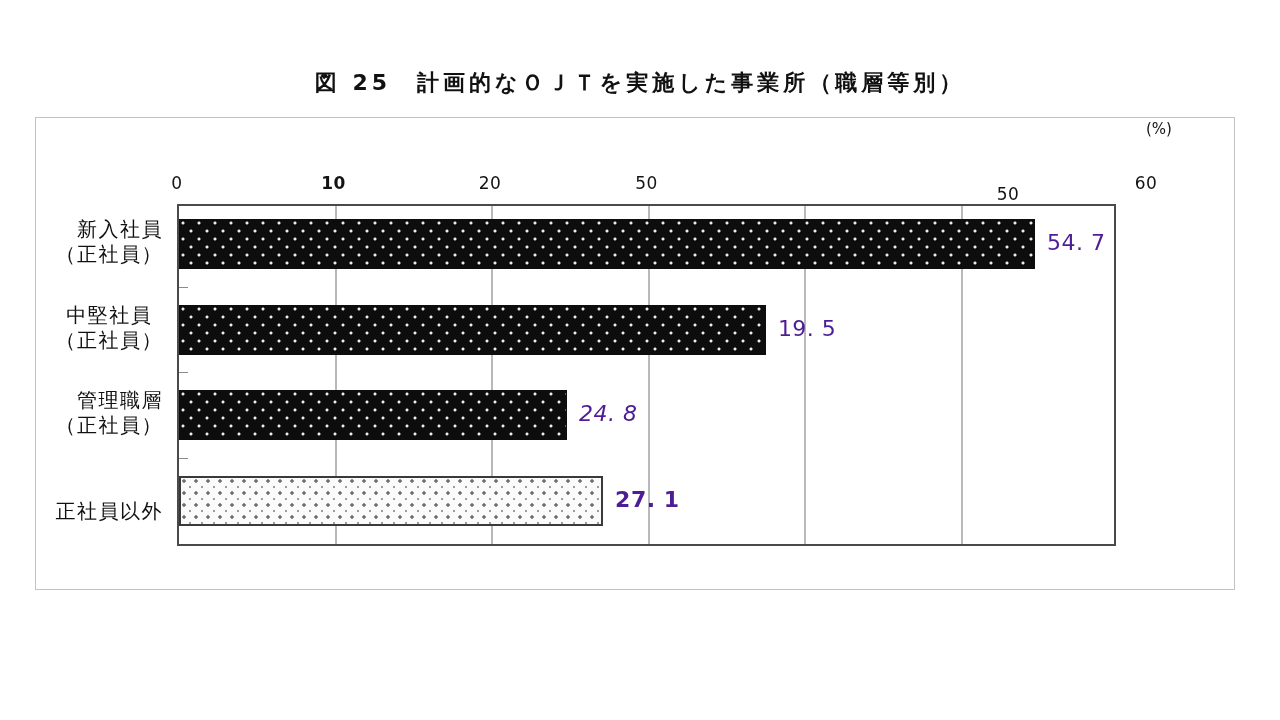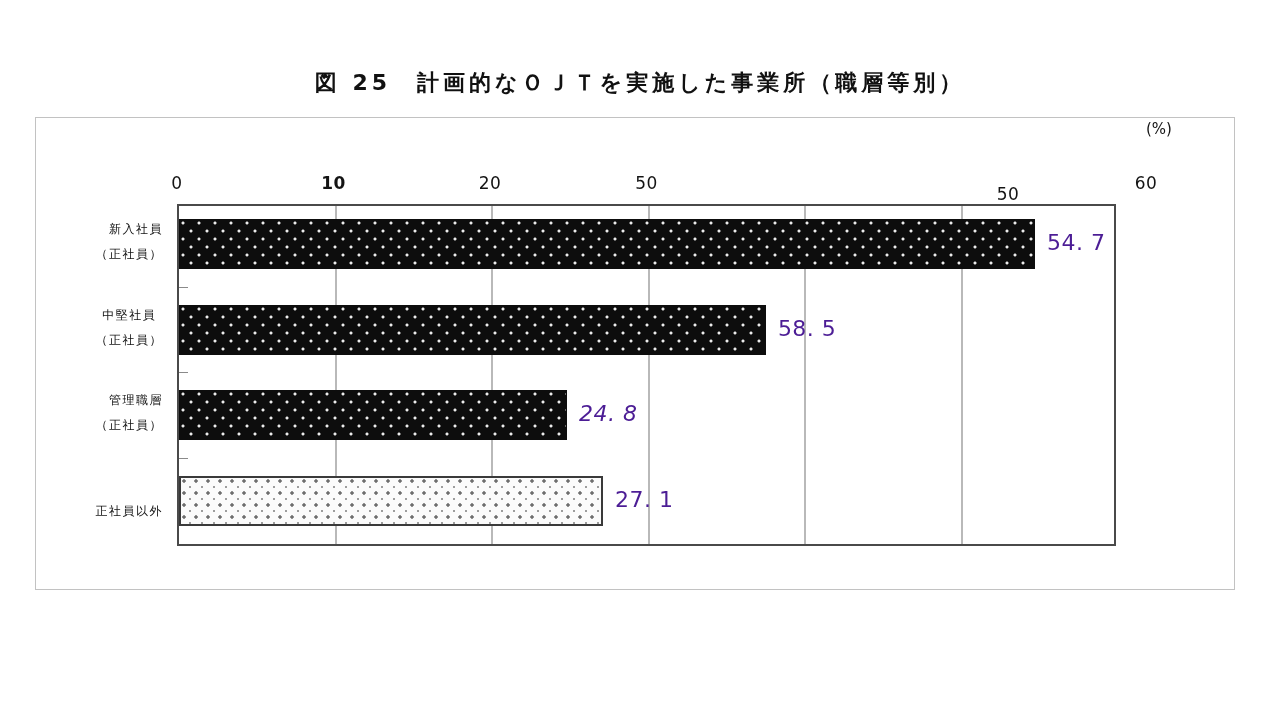--- a/index.html
+++ b/index.html
@@ -137,21 +137,21 @@
     letter-spacing: 0.5px;
     white-space: pre;
     transform: translateY(-50%);
   }
 
   
   .cat-label {
     position: absolute;
     right: 1073px; 
     text-align: right;
-    font-size: 12px;
+    font-size: 20px;
     line-height: 25px;
     color: #111111;
     letter-spacing: 1.5px;
     white-space: pre;
     transform: translateY(-50%);
   }
 </style>
 </head>
 <body>
 
@@ -190,18 +190,18 @@
         <div class="cat-label" style="top: 124px;">新入社員
 （正社員）</div>
         <div class="cat-label" style="top: 209.5px; text-align: center;">中堅社員
 （正社員）</div>
         <div class="cat-label" style="top: 295px;">管理職層
 （正社員）</div>
         <div class="cat-label" style="top: 380.5px; margin-top: 12px;">正社員以外</div>
       </div>
     <div id="value-labels">
         <div class="bar-value" style="left: 1011.05px; top: 124px;">54. 7</div>
-        <div class="bar-value" style="left: 741.875px; top: 209.5px;">58. 5</div>
+        <div class="bar-value" style="left: 741.875px; top: 209.5px;">19. 5</div>
         <div class="bar-value" style="left: 543.12px; top: 295px; font-style: italic;">24. 8</div>
-        <div class="bar-value" style="left: 579.115px; top: 380.5px;">27. 1</div>
+        <div class="bar-value" style="left: 579.115px; top: 380.5px; font-weight: bold;">27. 1</div>
       </div>
   </div>
 </div>
 
 </body></html>

